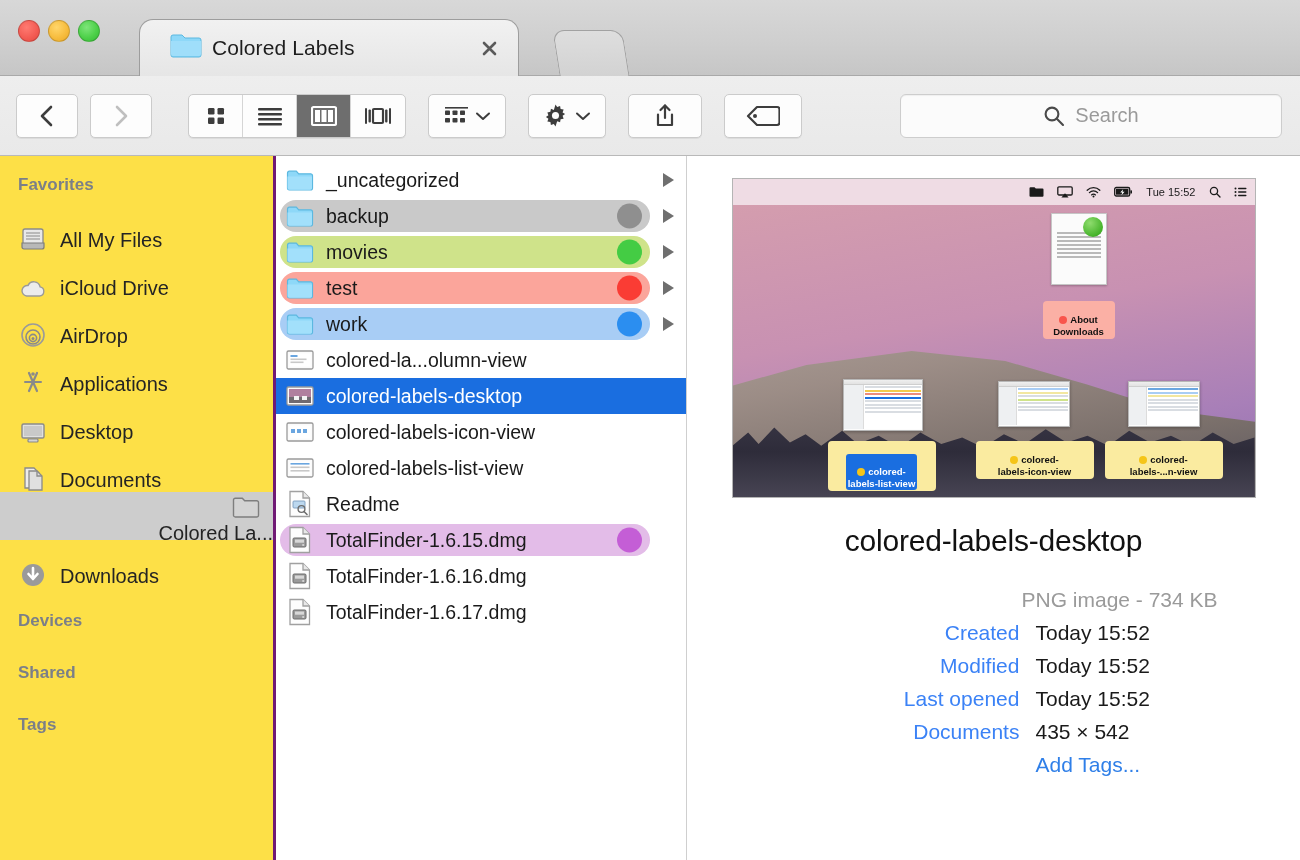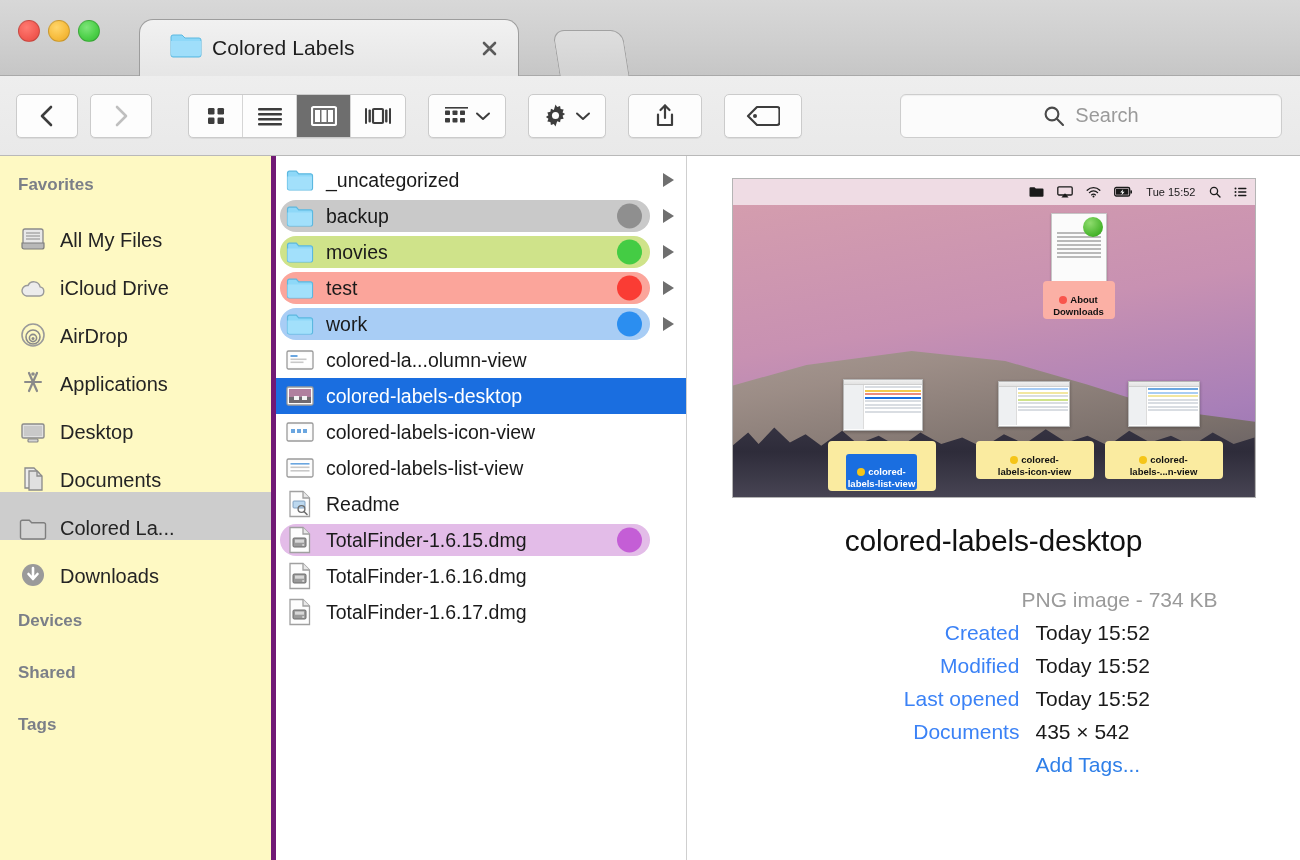--- a/index.html
+++ b/index.html
@@ -134,37 +134,37 @@
     gap: 10px;
   }
   .search-ph { font-size: 20px; color: #9a9a9a; }
 
   
   .body { flex: 1 1 auto; display: flex; min-height: 0; }
 
   
   .sidebar {
     width: 276px; flex: 0 0 276px;
-    background: #fef9c3;
-    border-right: 5px solid #701a75;
+    background: #fde047;
+    border-right: 3px solid #701a75;
     padding-top: 10px;
     overflow: hidden;
   }
   .sb-header {
     font-size: 17px; font-weight: bold;
     color: #7b7f88;
     padding: 9px 0 9px 18px;
   }
   .sb-item {
     display: flex; align-items: flex-end;
     height: 48px;
     padding-left: 18px;
     cursor: default;
   }
-  .sb-item.selected { background: #cdcdcd; }
+  .sb-item.selected { background: #cdcdcd; flex-direction: column; }
   .sb-icon {
     width: 30px; flex: 0 0 30px;
     display: flex; align-items: center; justify-content: center;
     margin-right: 12px;
   }
   .sb-label {
     font-size: 20px; color: #242424;
     white-space: nowrap;
   }
   .sb-gap { height: 14px; }
@@ -791,21 +791,21 @@
             <i></i>
               <i></i>
               <i></i>
               <i></i>
               <i></i>
               <i></i>
               <i></i>
           </div>
           <div class="pv-docglobe"></div>
         </div>
-        <div class="pv-label" style="left:310px;top:102px;width:72px;background:#fbb0a5;color:#111">
+        <div class="pv-label" style="left:310px;top:122px;width:72px;background:#fbb0a5;color:#111">
           <span class="pv-dot" style="background:#f9554c"></span><span>About
 Downloads</span>
         </div>
 
         <div class="pv-win" style="left:110px;top:200px;width:80px;height:52px;">
           <div class="pv-win-bar"></div>
           <div class="pv-win-body">
             <div class="pv-win-side"></div>
             <div class="pv-win-main">
               <i style="background:#d9dde2"></i>

